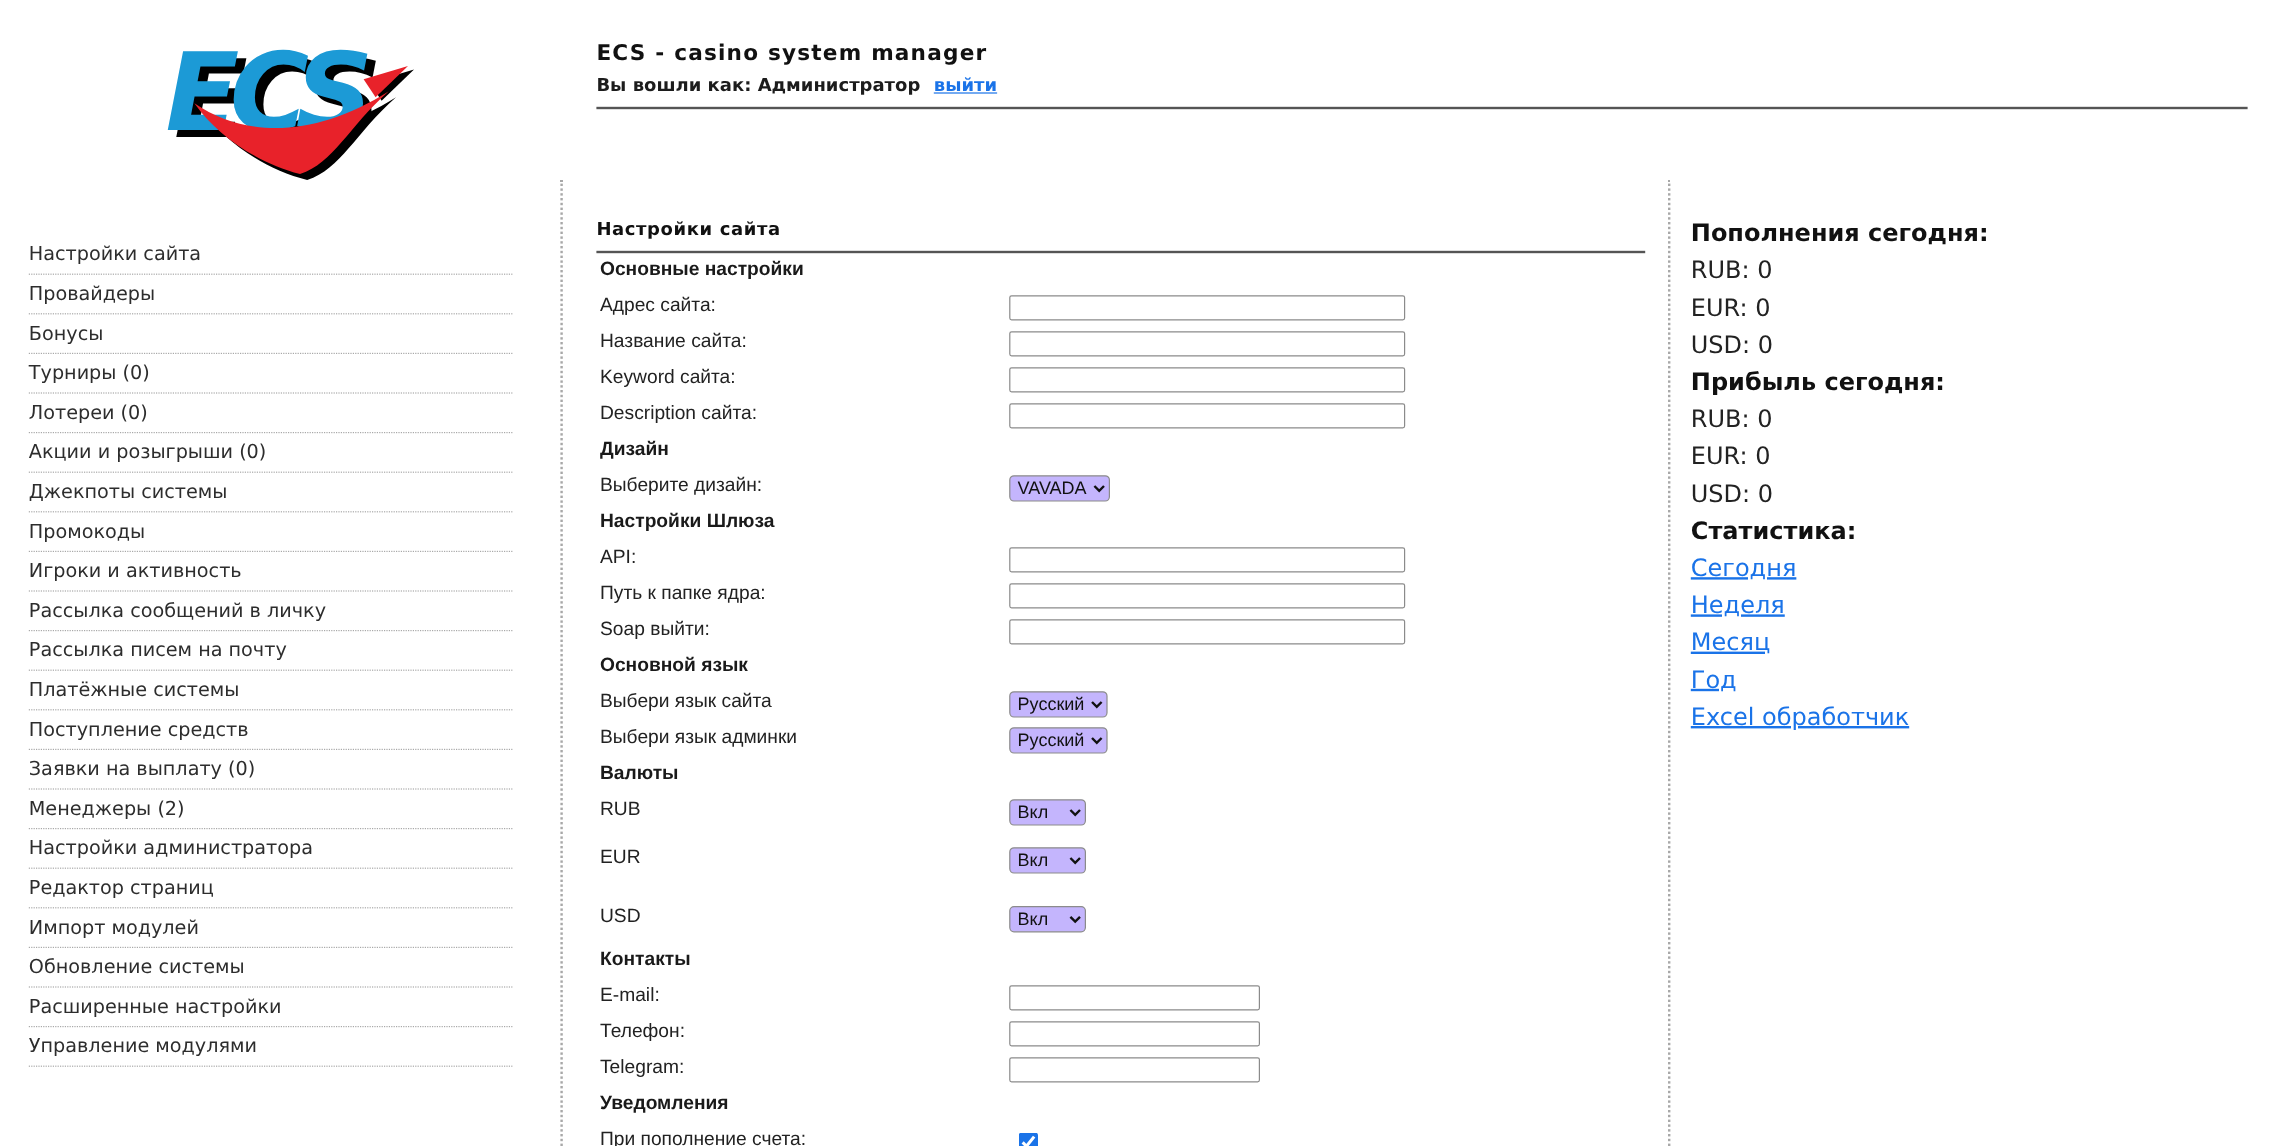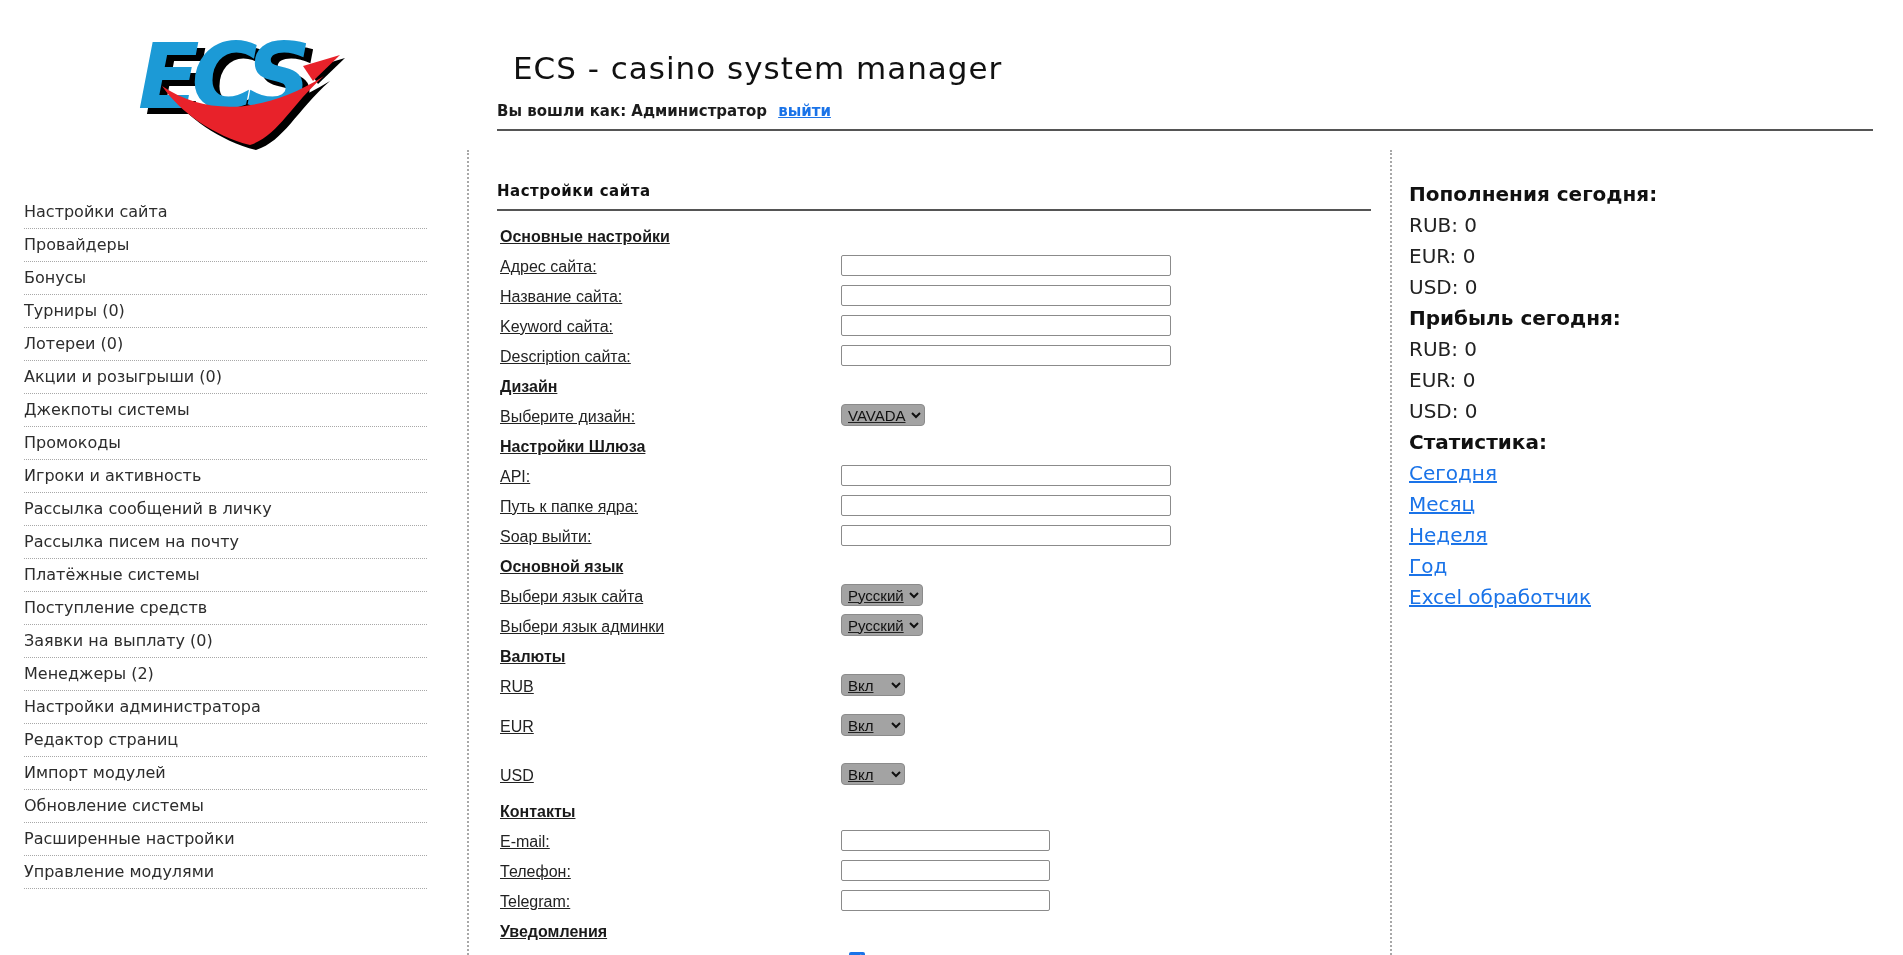--- a/index.html
+++ b/index.html
@@ -15,21 +15,21 @@
   body{
     width:1903px;height:955px;overflow:hidden;position:relative;
     background:#ffffff;
     font-family:"DejaVu Sans",sans-serif;color:var(--text-dark);
   }
 
   
   .logo{position:absolute;left:138px;top:22px;width:205px;height:130px;text-align:center;}
   .logo svg{overflow:visible;}
   .header-text{position:absolute;left:497px;top:34px;width:1380px;}
-  .page-app-title{margin:16px;font-size:31px;font-weight:normal;letter-spacing:1px;color:#111;}
+  .page-app-title{margin:0;font-size:18px;font-weight:bold;letter-spacing:1px;color:#111;}
   .login-line{margin-top:7px;font-size:15px;font-weight:bold;}
   .logout-link{color:var(--link-blue);text-decoration:underline;cursor:pointer;margin-left:6px;}
   .header-rule{margin-top:9px;height:2px;background:var(--rule-gray);width:1376px;}
 
   
   .v-divider{position:absolute;top:150px;bottom:0;width:0;border-left:2px dotted var(--dot-gray);}
   .v-divider.left{left:467px;}
   .v-divider.right{left:1390px;}
 
   
@@ -37,36 +37,36 @@
   .sidebar .menu-item{
     height:33px;line-height:32px;border-bottom:1px dotted var(--dot-gray);
     cursor:pointer;white-space:nowrap;
   }
 
   
   .main{position:absolute;left:497px;top:182px;width:874px;}
   .main-title{font-size:15px;font-weight:bold;color:#111;letter-spacing:0.5px;}
   .main-rule{margin-top:9px;height:2px;background:var(--rule-gray);width:874px;}
   .form{margin-top:5px;font-family:"Liberation Sans",sans-serif;font-size:16px;color:#222;}
-  .row{height:30px;display:flex;align-items:flex-end;padding-left:3px;text-decoration:underline;}
+  .row{height:30px;display:flex;align-items:flex-start;padding-left:3px;}
   .row.gap-s{margin-top:6px;}
   .row.gap-m{margin-top:10px;}
   .row.gap-l{margin-top:19px;}
   .section-label{font-weight:bold;color:#1a1a1a;}
   .field-label{flex:0 0 341px;}
   .control{display:flex;align-items:center;}
   .text-input{
     height:21px;border:1px solid #8b8b8b;border-radius:2px;background:#fff;
     font-family:"Liberation Sans",sans-serif;font-size:14px;padding:0 4px;
   }
   .text-input.long{width:330px;}
   .text-input.short{width:209px;}
   select{
     font-family:"Liberation Sans",sans-serif;font-size:15px;color:#111;
-    height:22px;border:1px solid #8b8b8b;border-radius:4px;background:#a3a3a3;
+    height:22px;border:1px solid #8b8b8b;border-radius:4px;background:#c4b5fd;
     padding:0 2px;min-width:64px;
   }
   input[type="checkbox"]{
     width:16px;height:16px;accent-color:var(--link-blue);margin-left:8px;
   }
 
   
   .right-panel{position:absolute;left:1409px;top:179px;width:460px;font-size:20px;color:#222;}
   .right-panel .stat-row{height:31px;line-height:30px;white-space:nowrap;}
   .right-panel .stat-header{font-weight:bold;color:#111;}
@@ -299,17 +299,17 @@
     <div class="stat-row"><span class="stat-header">Пополнения сегодня:</span></div>
     <div class="stat-row"><span class="stat-value">RUB: 0</span></div>
     <div class="stat-row"><span class="stat-value">EUR: 0</span></div>
     <div class="stat-row"><span class="stat-value">USD: 0</span></div>
     <div class="stat-row"><span class="stat-header">Прибыль сегодня:</span></div>
     <div class="stat-row"><span class="stat-value">RUB: 0</span></div>
     <div class="stat-row"><span class="stat-value">EUR: 0</span></div>
     <div class="stat-row"><span class="stat-value">USD: 0</span></div>
     <div class="stat-row"><span class="stat-header">Статистика:</span></div>
     <div class="stat-row"><a class="stat-link">Сегодня</a></div>
+    <div class="stat-row"><a class="stat-link">Неделя</a></div>
     <div class="stat-row"><a class="stat-link">Месяц</a></div>
-    <div class="stat-row"><a class="stat-link">Неделя</a></div>
     <div class="stat-row"><a class="stat-link">Год</a></div>
     <div class="stat-row"><a class="stat-link">Excel обработчик</a></div>
   </aside>
 
 </body></html>

